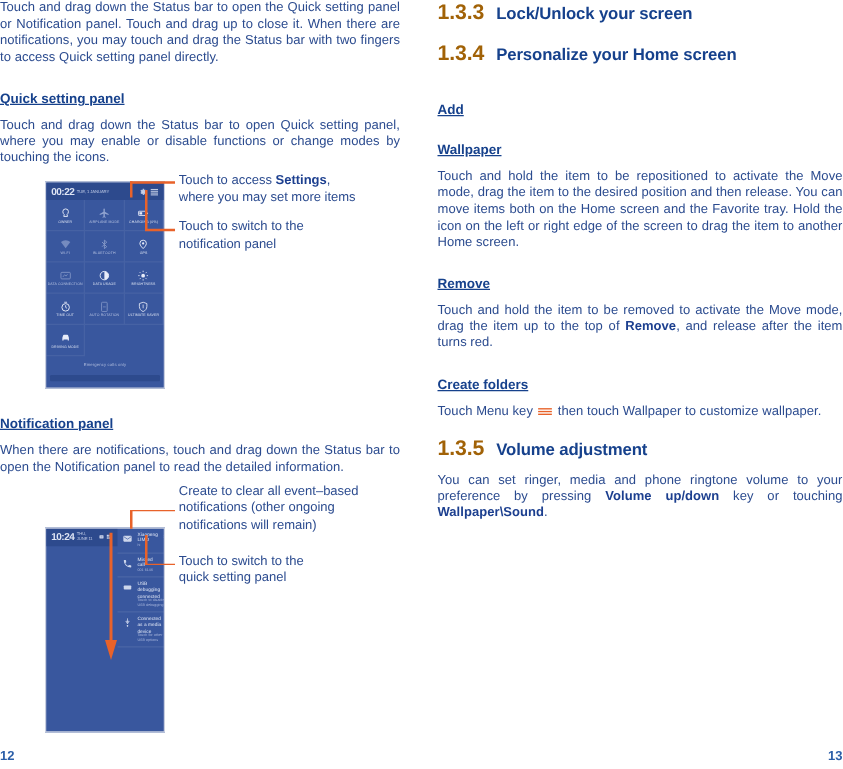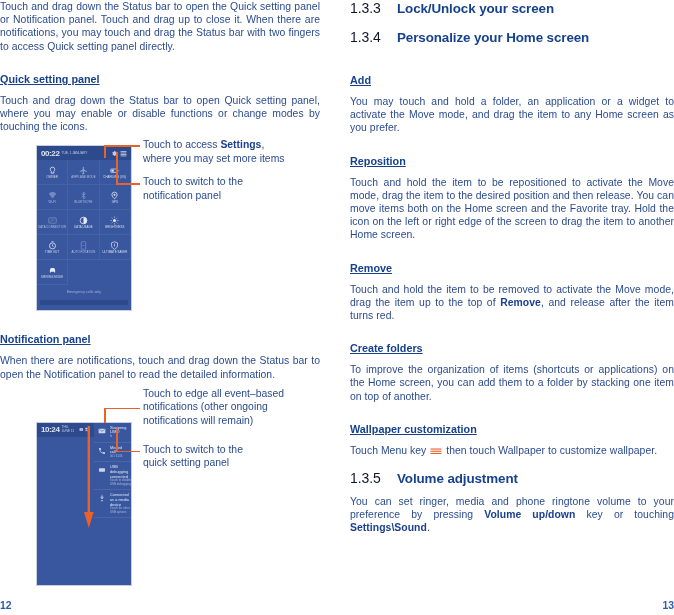--- a/index.html
+++ b/index.html
@@ -43,23 +43,23 @@
     display:inline-block;
   }
   .subwrap{display:block;}
 
   .h3row{
     display:flex;
     align-items:baseline;
     margin:13px 0 9px 0;
   }
   .h3num{
-    color:#0f172a;
-    font-weight:normal;
-    font-size:14px;
+    color:#a16207;
+    font-weight:bold;
+    font-size:17px;
     width:47px;
     flex:none;
     letter-spacing:-0.1px;
   }
   .h3title{
     color:#16418c;
     font-weight:bold;
     font-size:13.4px;
     letter-spacing:-0.1px;
   }
@@ -421,21 +421,21 @@
         <path d="M0 86 L9.6 86 L4.8 102 Z" fill="#e8622a"></path>
       </svg>
 
       <div class="lead v" style="left:104px;top:18px;height:15px;"></div>
       <div class="lead h" style="left:104px;top:18px;width:36px;"></div>
 
       <div class="lead v" style="left:116px;top:38px;height:24px;"></div>
       <div class="lead h" style="left:116px;top:61px;width:24px;"></div>
 
       <div class="callout" style="left:143px;top:-3px;width:195px;">
-        <span>Touch to edge all event–based</span><br>
+        <span>Create to clear all event–based</span><br>
         <span>notifications (other ongoing</span><br>
         <span>notifications will remain)</span>
       </div>
 
       <div class="callout" style="left:143px;top:53px;width:195px;">
         <span>Touch to switch to the</span><br>
         <span>quick setting panel</span>
       </div>
     </div>
 
@@ -450,48 +450,43 @@
     </div>
 
     <div class="h3row">
       <span class="h3num">1.3.4</span>
       <span class="h3title">Personalize your Home screen</span>
     </div>
 
     <div class="subwrap">
       <h4 class="sub" style="margin-top:20px;text-align:center;">Add</h4>
     </div>
-    <p class="body">You may touch and hold a folder, an application or a widget to activate the Move mode, and drag the item to any Home screen as you prefer.</p>
-
-    <div class="subwrap">
-      <h4 class="sub">Reposition</h4>
+
+    <div class="subwrap">
+      <h4 class="sub">Wallpaper</h4>
     </div>
     <p class="body">Touch and hold the item to be repositioned to activate the Move mode, drag the item to the desired position and then release. You can move items both on the Home screen and the Favorite tray. Hold the icon on the left or right edge of the screen to drag the item to another Home screen.</p>
 
     <div class="subwrap">
       <h4 class="sub">Remove</h4>
     </div>
     <p class="body"><span>Touch and hold the item to be removed to activate the Move mode, drag the item up to the top of </span><b class="bold">Remove</b><span>, and release after the item turns red.</span></p>
 
     <div class="subwrap">
       <h4 class="sub">Create folders</h4>
     </div>
-    <p class="body">To improve the organization of items (shortcuts or applications) on the Home screen, you can add them to a folder by stacking one item on top of another.</p>
-
-    <div class="subwrap">
-      <h4 class="sub">Wallpaper customization</h4>
-    </div>
+
     <p class="body nojust"><span>Touch Menu key </span><svg class="menukey" viewBox="0 0 24 14">
           <rect x="1" y="1" width="22" height="2.2" fill="#e8622a"></rect>
           <rect x="1" y="5.4" width="22" height="2.2" fill="#e8622a"></rect>
           <rect x="1" y="9.8" width="22" height="2.2" fill="#e8622a"></rect>
         </svg><span> then touch Wallpaper to customize wallpaper.</span></p>
 
     <div class="h3row">
       <span class="h3num">1.3.5</span>
       <span class="h3title">Volume adjustment</span>
     </div>
-    <p class="body last"><span>You can set ringer, media and phone ringtone volume to your preference by pressing </span><b class="bold">Volume up/down</b><span> key or touching </span><b class="bold">Settings\</b><b class="bold">Sound</b><span>.</span></p>
+    <p class="body last"><span>You can set ringer, media and phone ringtone volume to your preference by pressing </span><b class="bold">Volume up/down</b><span> key or touching </span><b class="bold">Wallpaper\</b><b class="bold">Sound</b><span>.</span></p>
 
     <div class="pagenum r">13</div>
   </div>
 
 </div>
 
 </body></html>

